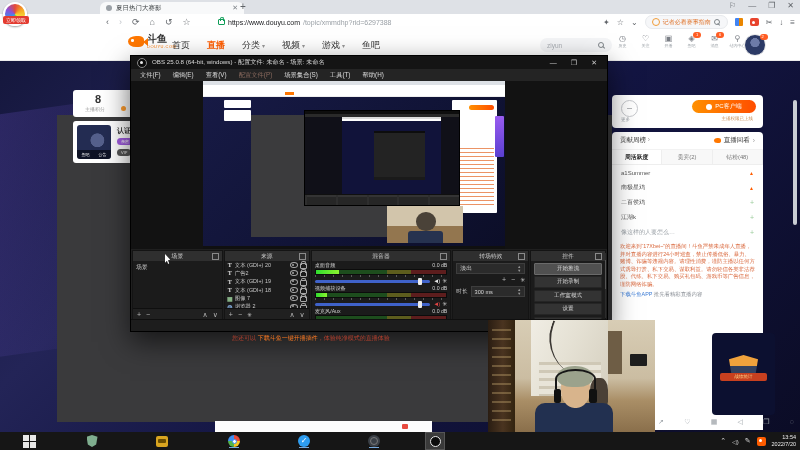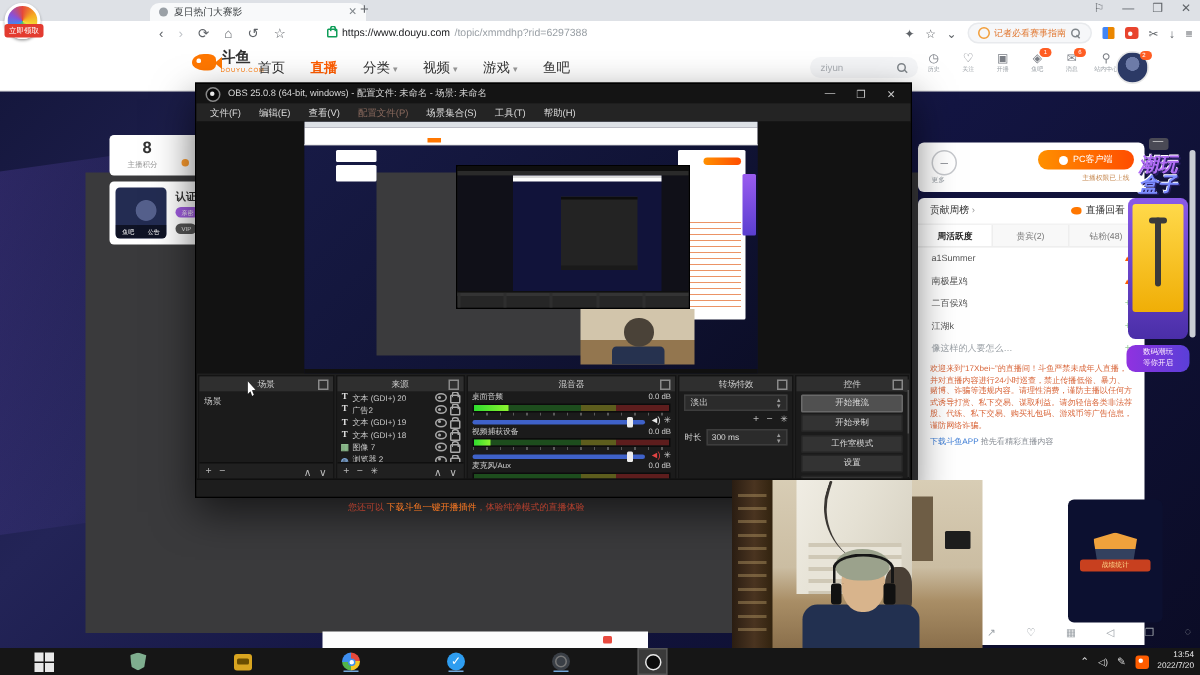--- a/index.html
+++ b/index.html
@@ -390,36 +390,20 @@
           <span class="ficon"></span>
         </div>
       </div>
     <div class="announce">欢迎来到“17Xbei~”的直播间！斗鱼严禁未成年人直播，并对直播内容进行24小时巡查，禁止传播低俗、暴力、赌博、诈骗等违规内容。请理性消费，谨防主播以任何方式诱导打赏、私下交易、谋取利益。请勿轻信各类非法荐股、代练、私下交易、购买礼包码、游戏币等广告信息，谨防网络诈骗。</div>
     <div class="alinkrow">
       <span class="alink">下载斗鱼APP</span>
       <span class="arest">抢先看精彩直播内容</span>
     </div>
   </div>
 
-  <div class="boxwidget">
-    <div class="bwmin">—</div>
-    <div class="bwtitle">
-      <div>潮玩</div>
-      <div class="l2">盒子</div>
-    </div>
-    <div class="bwbox">
-      <div class="bwscreen">
-        <div class="bwitem"></div>
-      </div>
-    </div>
-    <div class="bwcap">
-      <div>数码潮玩</div>
-      <div>等你开启</div>
-    </div>
-  </div>
   <div class="scrollthumb"></div>
 
   <div class="tabbar">
     <div class="tab">
       <span class="tabfav"></span>
       <span class="tabtitle">夏日热门大赛影</span>
       <span class="tabx">✕</span>
     </div>
     <div class="newtab">+</div>
     <div class="winctrl">

